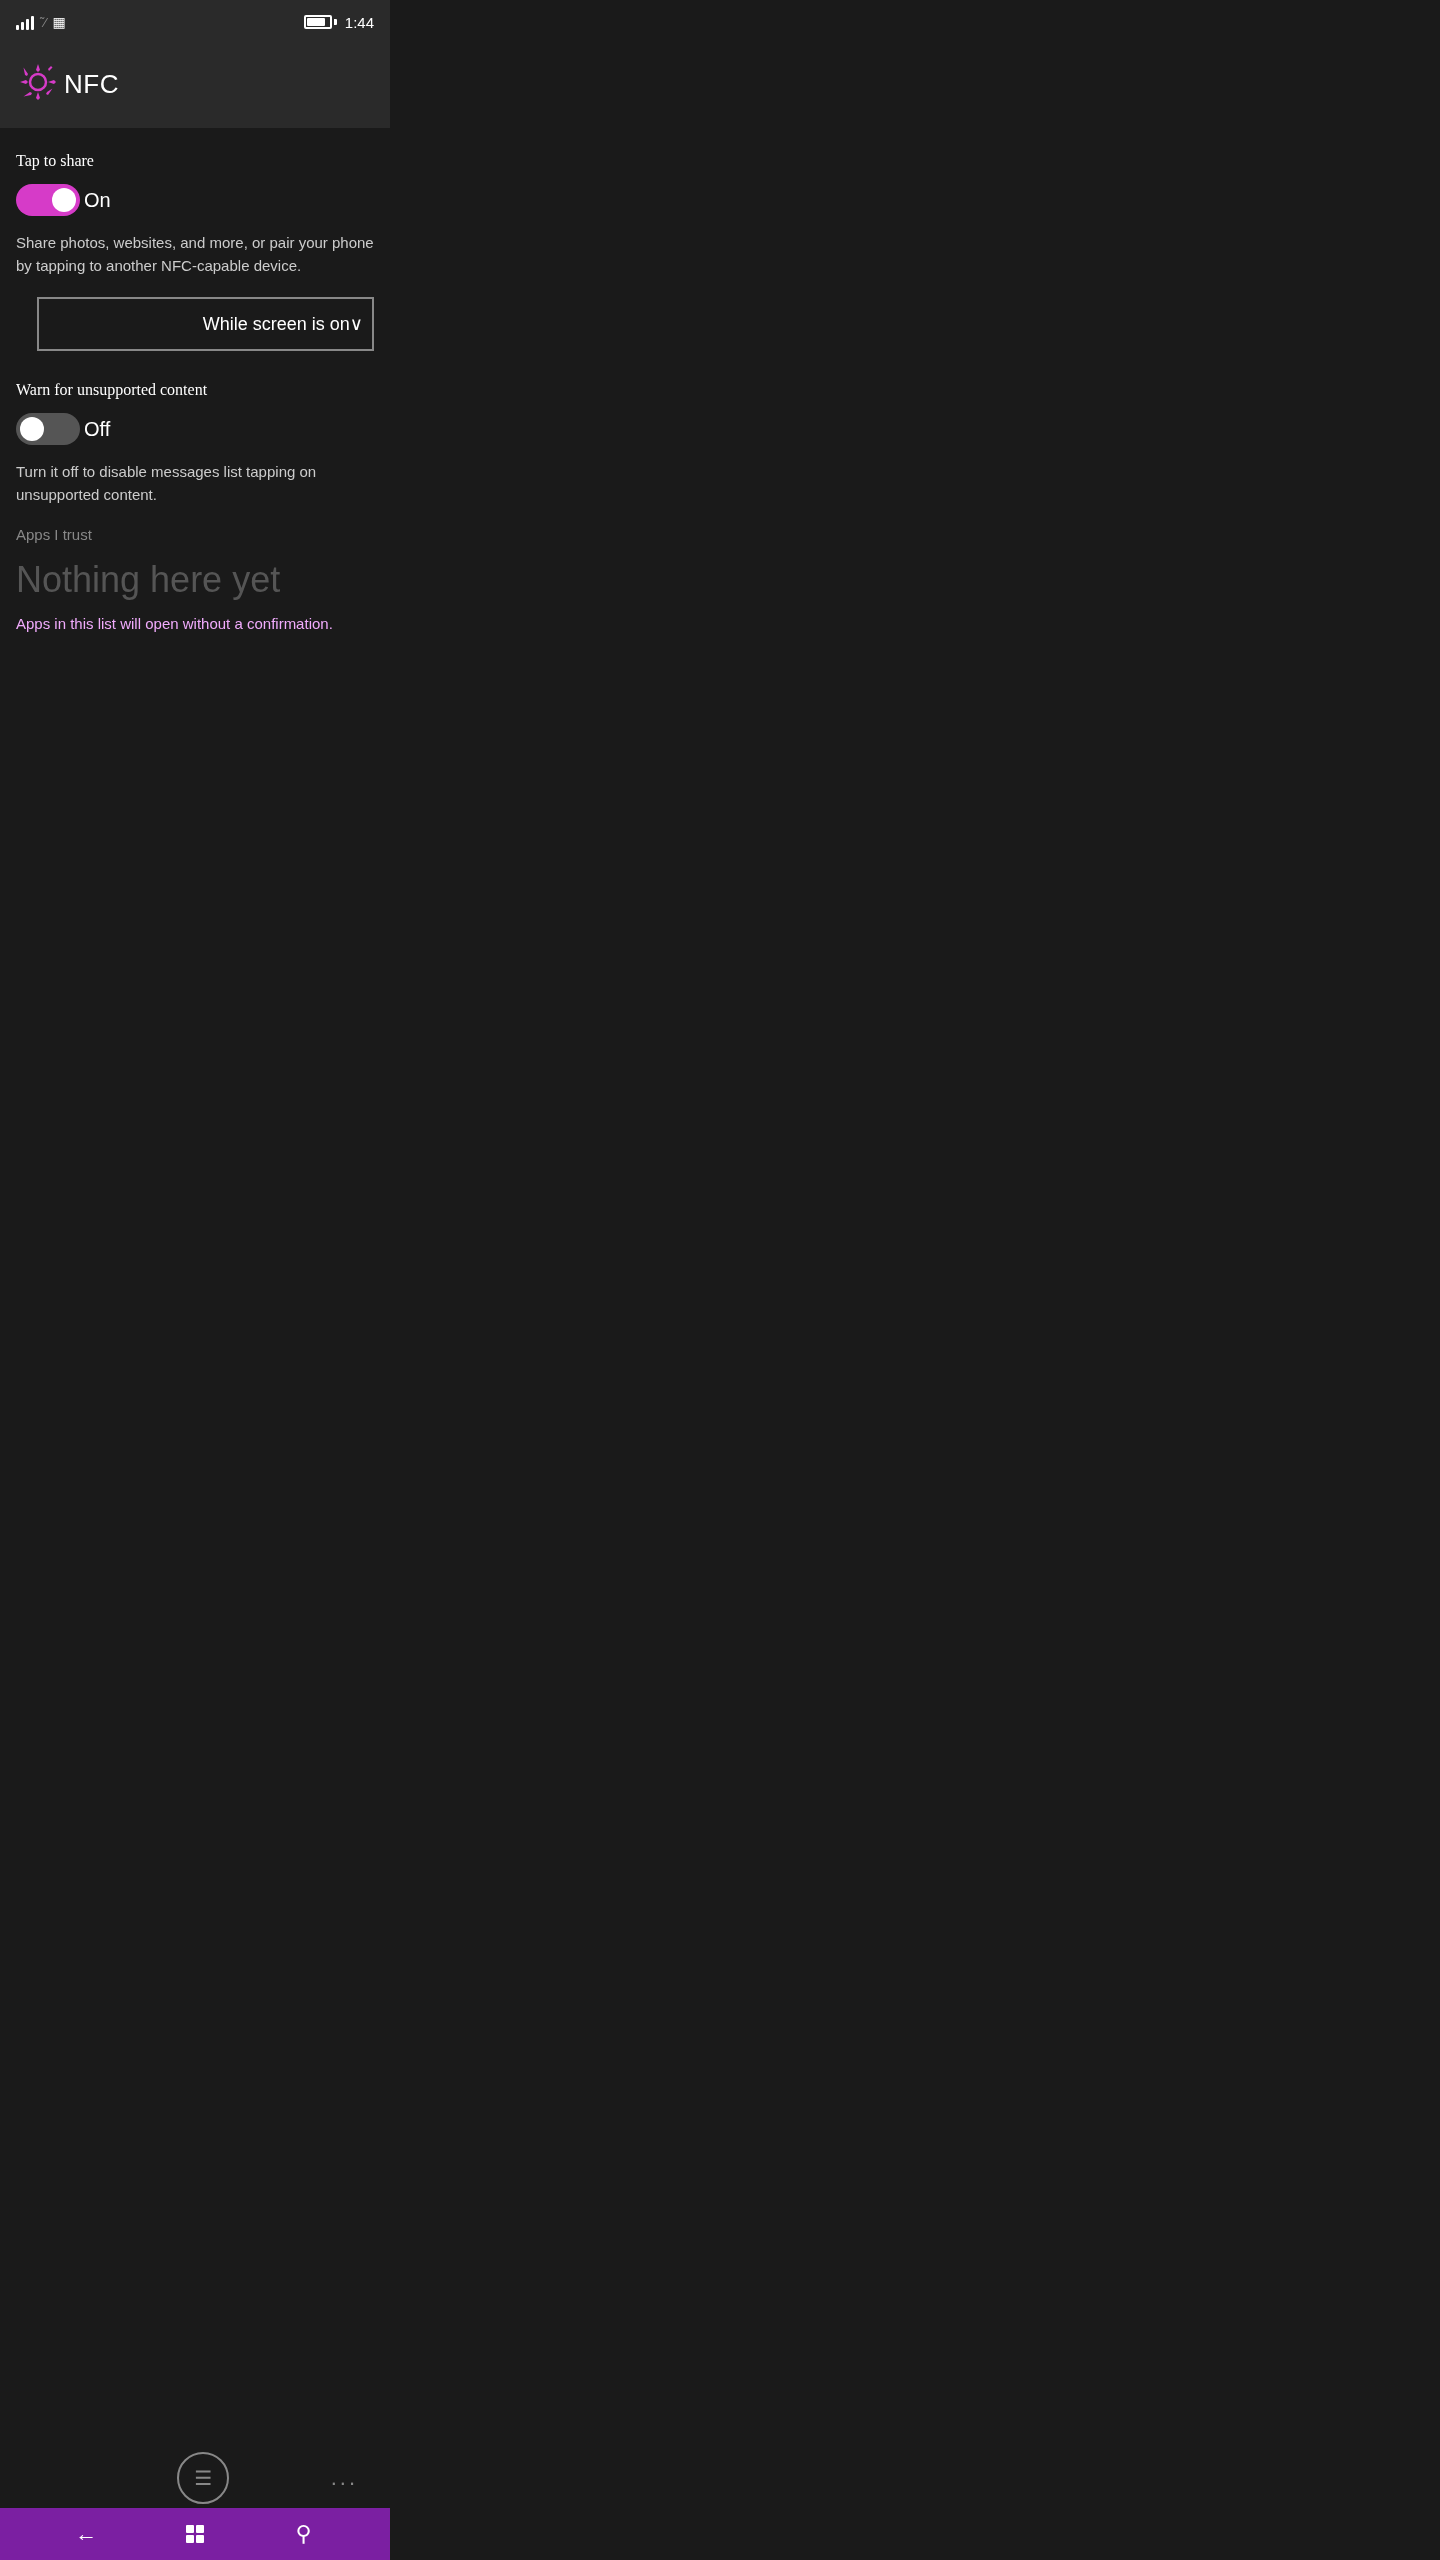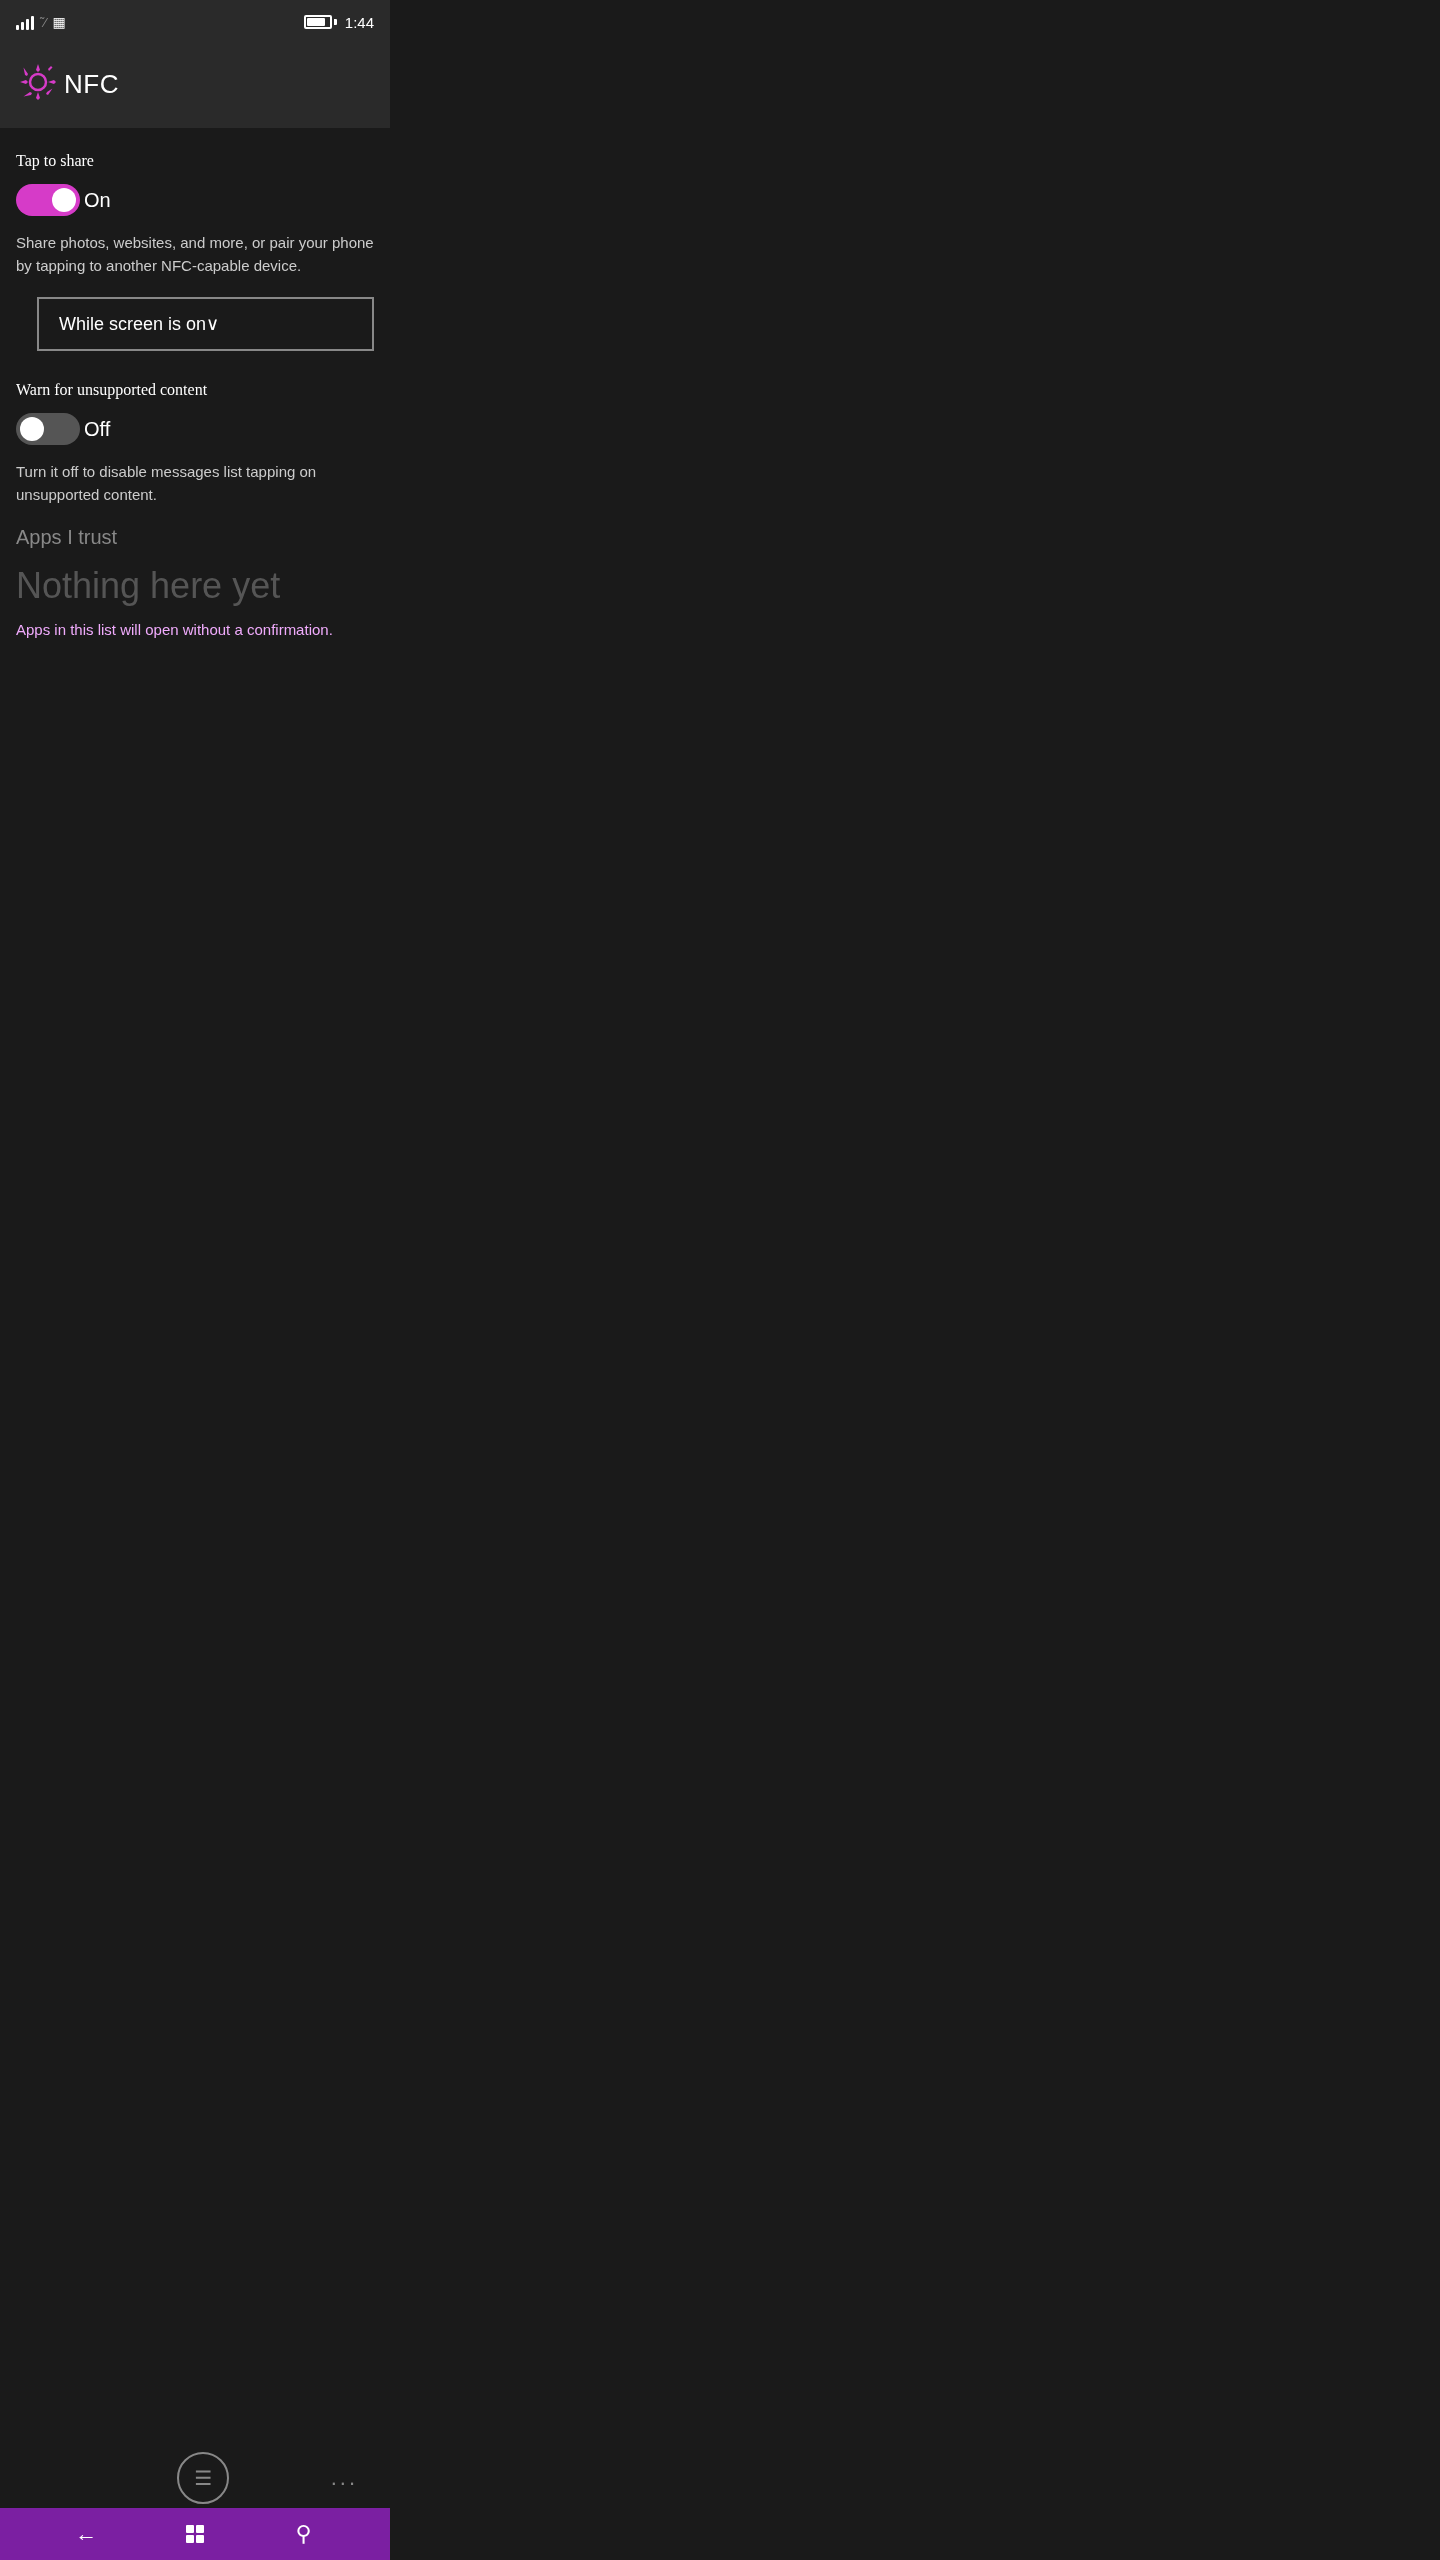--- a/index.html
+++ b/index.html
@@ -176,43 +176,43 @@
       font-size: 15px;
       color: #cccccc;
       line-height: 1.5;
       margin-bottom: 20px;
     }
 
     
     .dropdown {
       border: 2px solid #888888;
       background: #1a1a1a;
-      padding: 14px 20px;
-      display: flex;
-      justify-content: flex-start;
+      padding: 14px 9px;
+      display: flex;
+      justify-content: flex-end;
       align-items: center;
       margin-bottom: 30px;
       cursor: pointer;
       margin-left: 21px;
     }
 
     .dropdown-text {
       font-size: 18px;
       color: #ffffff;
       font-weight: 300;
     }
 
     .chevron {
       font-size: 18px;
       color: #ffffff;
     }
 
     
     .apps-trust-label {
-      font-size: 20px;
+      font-size: 15px;
       color: #888888;
       margin-bottom: 16px;
     }
 
     .nothing-here {
       font-size: 36px;
       font-weight: 300;
       color: #555555;
       margin-bottom: 12px;
     }

